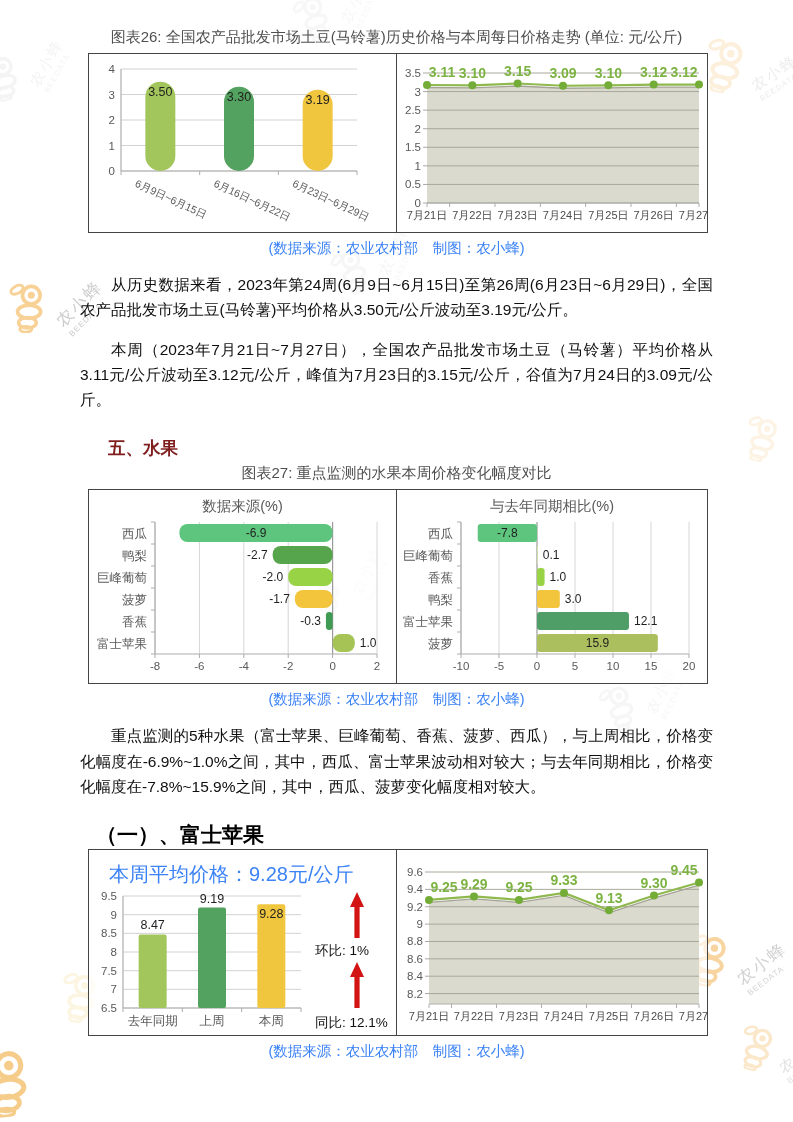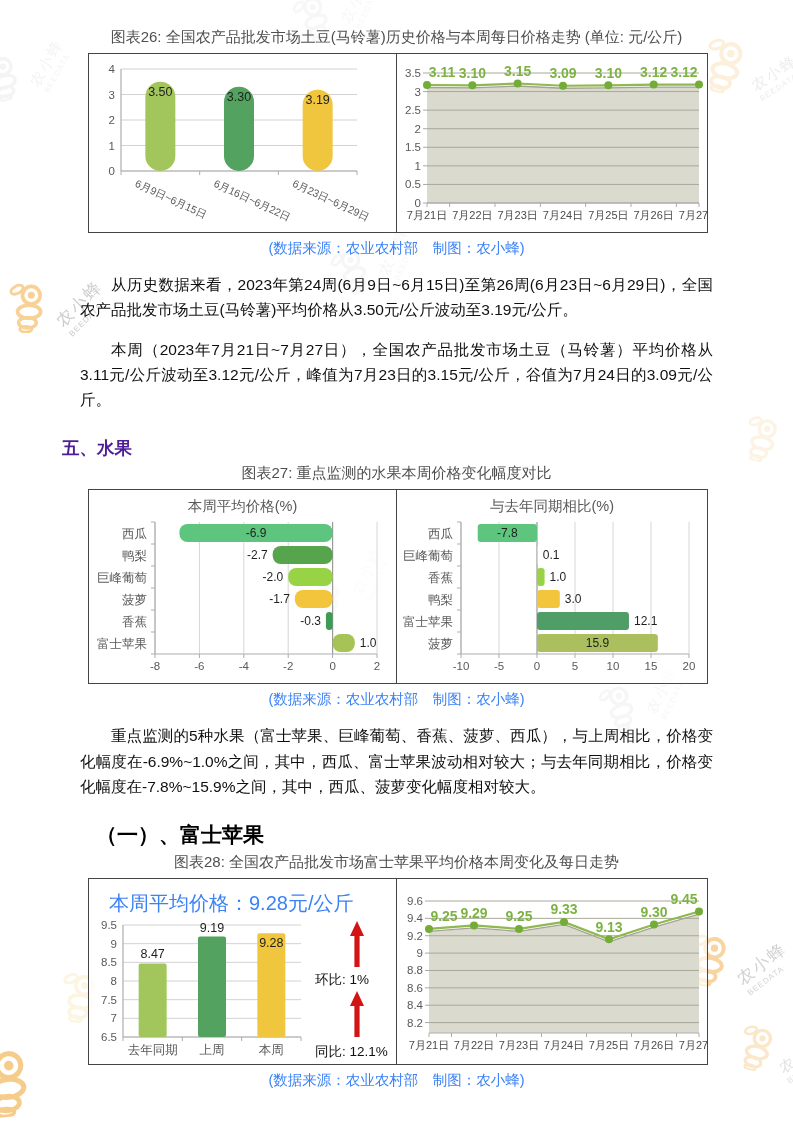--- a/index.html
+++ b/index.html
@@ -21,21 +21,21 @@
   .ptitle{font-size:14.5px;color:#595959;margin:4px 0 0;text-align:center;}
   .ptitle28{font-size:20px;color:#3b82f6;align-self:flex-start;padding:8px 0 0 20px;}
   .row28{display:flex;align-items:flex-start;width:100%;padding-left:4px;box-sizing:border-box;}
   .arrows{width:88px;display:flex;flex-direction:column;align-items:flex-start;padding-top:2px;}
   .arrow{margin:2px 0 0 42px;}
   .alabel{margin:4px 0 0 8px;font-size:13.5px;color:#111;white-space:nowrap;}
   .alabel.yoy{margin-top:6px;}
   .source{margin:6px 80px 0;text-align:center;font-size:14.5px;color:#3b82f6;}
   .para{margin:14px 80px 0;font-size:15.5px;line-height:1.63;text-indent:2em;color:#0f0f0f;text-align:justify;}
   .para b{font-weight:normal;}
-  .sec{margin:24px 62px 2px;font-size:17.5px;font-weight:bold;color:#4c1d95;}
+  .sec{margin:24px 108px 2px;font-size:17.5px;font-weight:bold;color:#7f1d1d;}
   .subsec{margin:22px 80px 0 96px;font-size:21px;font-weight:bold;color:#000;}
   svg{display:block;}
   svg text{font-family:"Liberation Sans","DejaVu Sans",sans-serif;}
   .tick{font-size:11.5px;fill:#595959;}
   .xcat{font-size:10.5px;fill:#595959;}
   .xcat2{font-size:12.5px;fill:#595959;}
   .xdate{font-size:11px;fill:#4a4a4a;}
   .vlab{font-size:12.5px;fill:#1f1f1f;}
   .hlab{font-size:12px;fill:#1f1f1f;}
   .cat{font-size:12.5px;fill:#595959;}
@@ -273,21 +273,21 @@
   </div>
   <div class="source">(数据来源：农业农村部　制图：农小蜂)</div>
 
   <p class="para"><span>从历史数据来看，</span><b>2023年第24周(6月9日~6月15日)至第26周(6月23日~6月29日)</b><span>，全国农产品批发市场土豆(马铃薯)平均价格从3.50元/公斤波动至3.19元/公斤。</span></p>
   <p class="para"><b>本周（2023年7月21日~7月27日）</b><span>，全国农产品批发市场土豆（马铃薯）平均价格从3.11元/公斤波动至3.12元/公斤，峰值为7月23日的3.15元/公斤，谷值为7月24日的3.09元/公斤。</span></p>
 
   <h2 class="sec">五、水果</h2>
   <div class="fig-title t27">图表27: 重点监测的水果本周价格变化幅度对比</div>
   <div class="figbox">
     <div class="panel pl">
-      <div class="ptitle">本周平均价格(%)</div>
+      <div class="ptitle">数据来源(%)</div>
       <svg width="300" height="164">
           <line x1="62" y1="6" x2="62" y2="138" stroke="#d6d6d6" stroke-width="1"></line>
           <line x1="62" y1="138" x2="62" y2="142" stroke="#adadad"></line>
           <text x="62" y="154" class="tick" text-anchor="middle">-8</text>
           <line x1="106.4" y1="6" x2="106.4" y2="138" stroke="#d6d6d6" stroke-width="1"></line>
           <line x1="106.4" y1="138" x2="106.4" y2="142" stroke="#adadad"></line>
           <text x="106.4" y="154" class="tick" text-anchor="middle">-6</text>
           <line x1="150.8" y1="6" x2="150.8" y2="138" stroke="#d6d6d6" stroke-width="1"></line>
           <line x1="150.8" y1="138" x2="150.8" y2="142" stroke="#adadad"></line>
           <text x="150.8" y="154" class="tick" text-anchor="middle">-4</text>
@@ -381,21 +381,20 @@
           <text x="56" y="131.5" class="cat" text-anchor="end">菠萝</text>
           <text x="200.42000000000002" y="131.2" class="hlab" text-anchor="middle">15.9</text>
         </svg>
     </div>
   </div>
   <div class="source">(数据来源：农业农村部　制图：农小蜂)</div>
 
   <p class="para"><b>重点监测的5种水果（富士苹果、巨峰葡萄、香蕉、菠萝、西瓜）</b><span>，与上周相比，价格变化幅度在-6.9%~1.0%之间，其中，西瓜、富士苹果波动相对较大；与去年同期相比，价格变化幅度在-7.8%~15.9%之间，其中，西瓜、菠萝变化幅度相对较大。</span></p>
 
   <h3 class="subsec">（一）、富士苹果</h3>
-  <div class="fig-title t27">图表28: 全国农产品批发市场富士苹果平均价格本周变化及每日走势</div>
   <div class="figbox">
     <div class="panel pl">
       <div class="ptitle28">本周平均价格：9.28元/公斤</div>
       <div class="row28">
         <svg width="214" height="144">
             <line x1="30" y1="120" x2="208" y2="120" stroke="#d2d2d2" stroke-width="1"></line>
             <text x="24" y="124" class="tick" text-anchor="end">6.5</text>
             <line x1="30" y1="101.33333333333334" x2="208" y2="101.33333333333334" stroke="#d2d2d2" stroke-width="1"></line>
             <text x="24" y="105.33333333333334" class="tick" text-anchor="end">7</text>
             <line x1="30" y1="82.66666666666667" x2="208" y2="82.66666666666667" stroke="#d2d2d2" stroke-width="1"></line>

